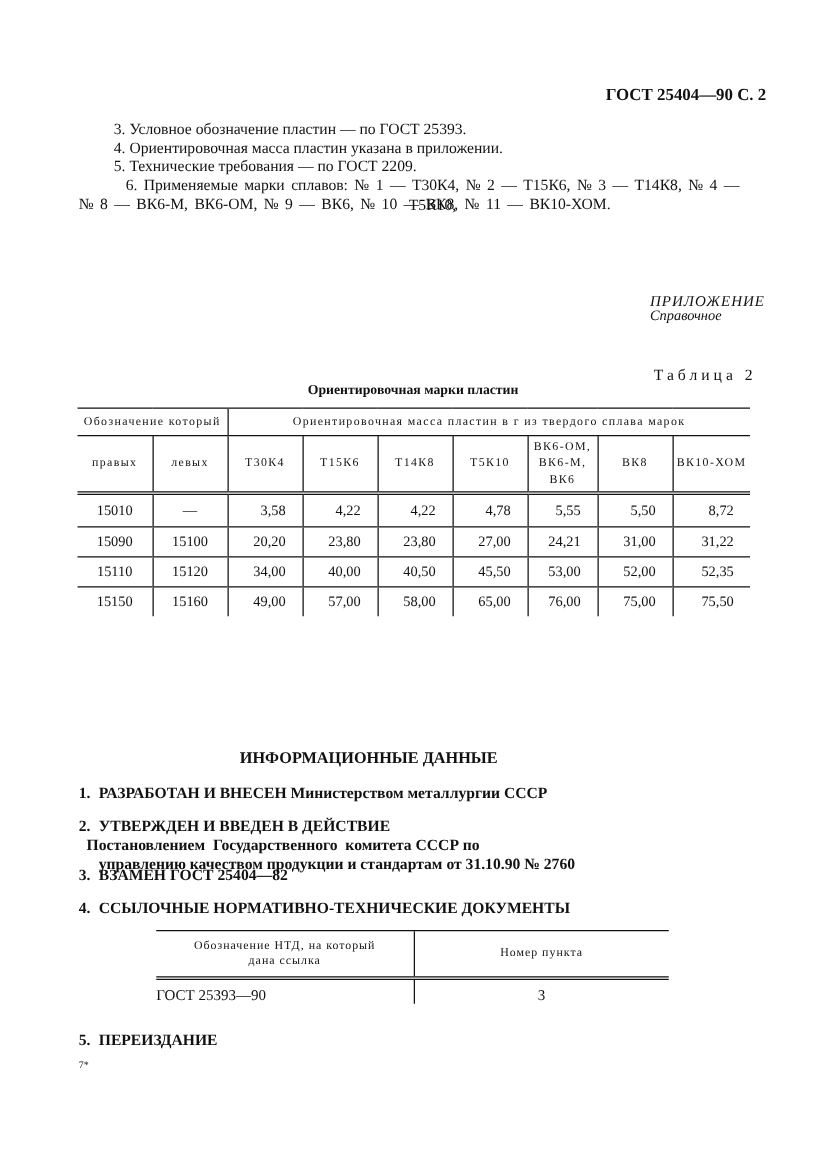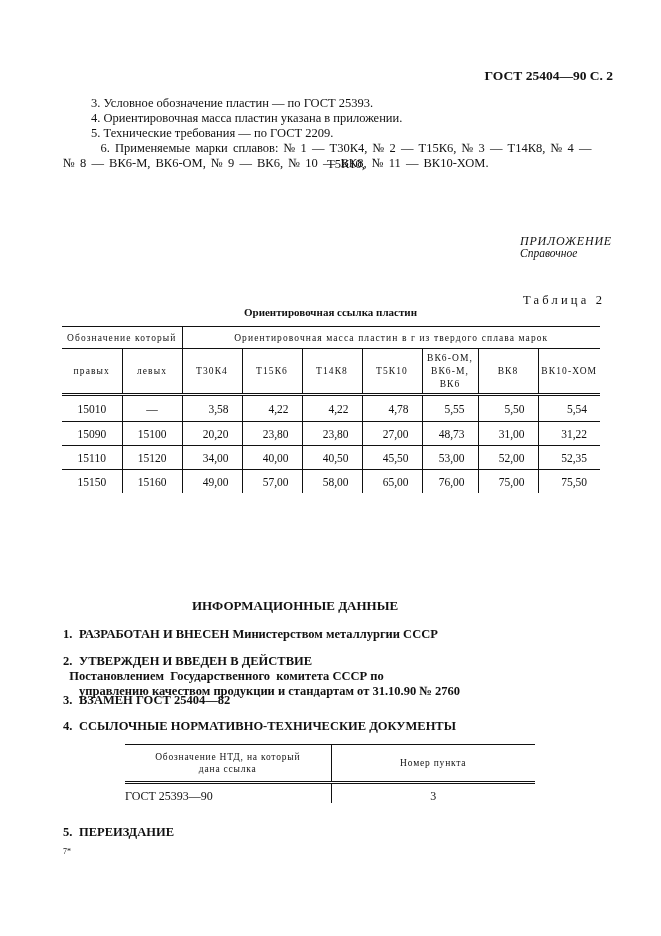--- a/index.html
+++ b/index.html
@@ -61,21 +61,21 @@
 <div class="abs para p3">3. Условное обозначение пластин — по ГОСТ 25393.</div>
 <div class="abs para p4">4. Ориентировочная масса пластин указана в приложении.</div>
 <div class="abs para p5">5. Технические требования — по ГОСТ 2209.</div>
 <div class="abs para p6a">6. Применяемые марки сплавов: № 1 — Т30К4, № 2 — Т15К6, № 3 — Т14К8, № 4 — Т5К10,</div>
 <div class="abs para p6b">№ 8 — ВК6-М, ВК6-ОМ, № 9 — ВК6, № 10 — ВК8, № 11 — ВК10-ХОМ.</div>
 
 <div class="abs appendix">ПРИЛОЖЕНИЕ</div>
 <div class="abs appendix-sub">Справочное</div>
 
 <div class="abs table-num">Таблица 2</div>
-<div class="abs table-title">Ориентировочная ссылка пластин</div>
+<div class="abs table-title">Ориентировочная марки пластин</div>
 
 <table class="t2">
   <colgroup>
     <col style="width:60px">
       <col style="width:60px">
       <col style="width:60px">
       <col style="width:60px">
       <col style="width:60px">
       <col style="width:60px">
       <col style="width:56px">
@@ -102,30 +102,30 @@
   <tbody>
     <tr>
       <td>15010</td>
       <td class="vl">—</td>
       <td class="vl num">3,58</td>
       <td class="vl num">4,22</td>
       <td class="vl num">4,22</td>
       <td class="vl num">4,78</td>
       <td class="vl num">5,55</td>
       <td class="vl num">5,50</td>
-      <td class="vl num">5,54</td>
+      <td class="vl num">8,72</td>
     </tr>
     <tr>
       <td>15090</td>
       <td class="vl">15100</td>
       <td class="vl num">20,20</td>
       <td class="vl num">23,80</td>
       <td class="vl num">23,80</td>
       <td class="vl num">27,00</td>
-      <td class="vl num">48,73</td>
+      <td class="vl num">24,21</td>
       <td class="vl num">31,00</td>
       <td class="vl num">31,22</td>
     </tr>
     <tr>
       <td>15110</td>
       <td class="vl">15120</td>
       <td class="vl num">34,00</td>
       <td class="vl num">40,00</td>
       <td class="vl num">40,50</td>
       <td class="vl num">45,50</td>

